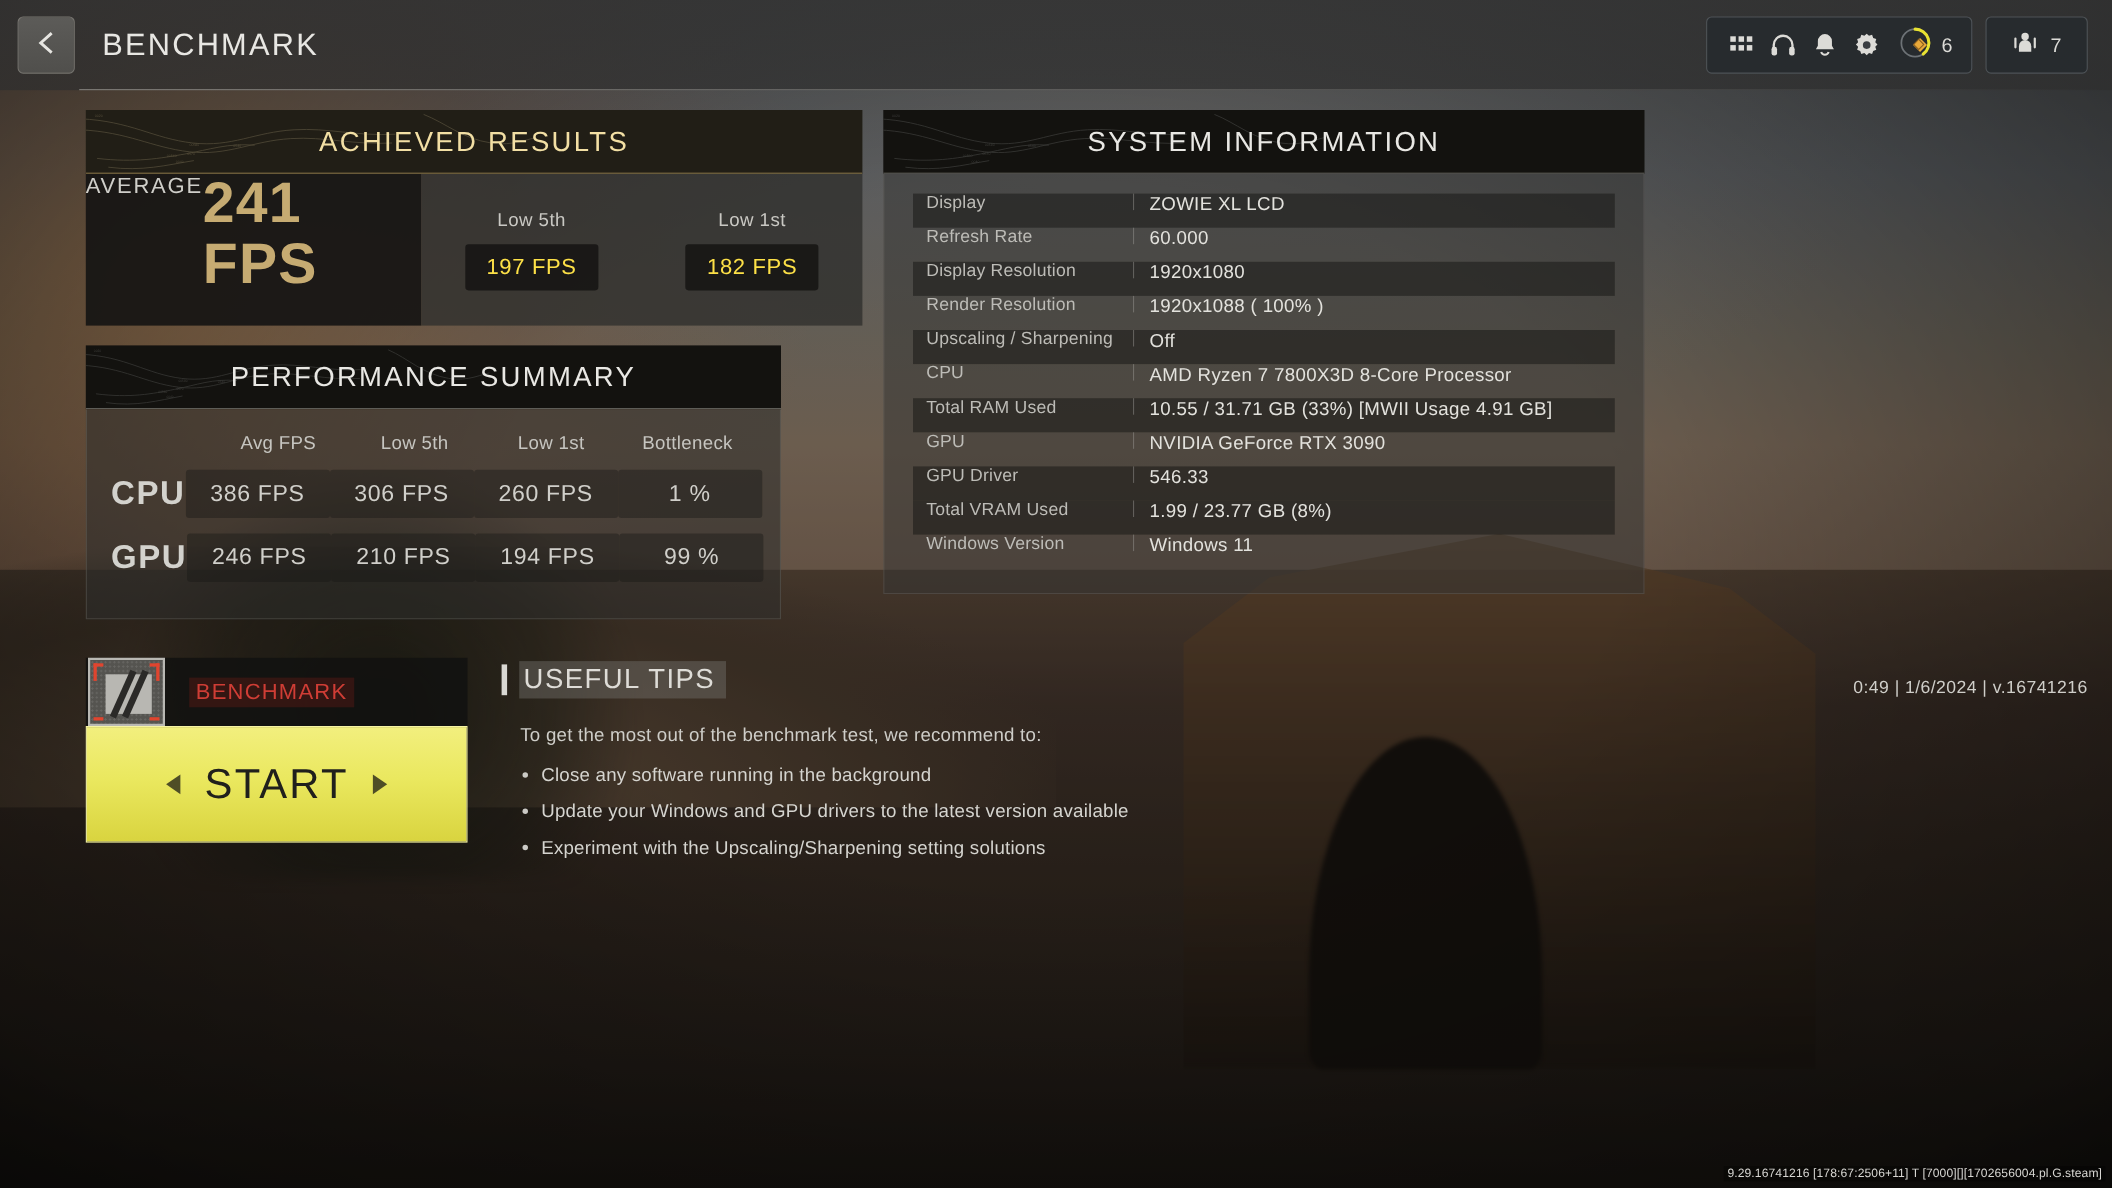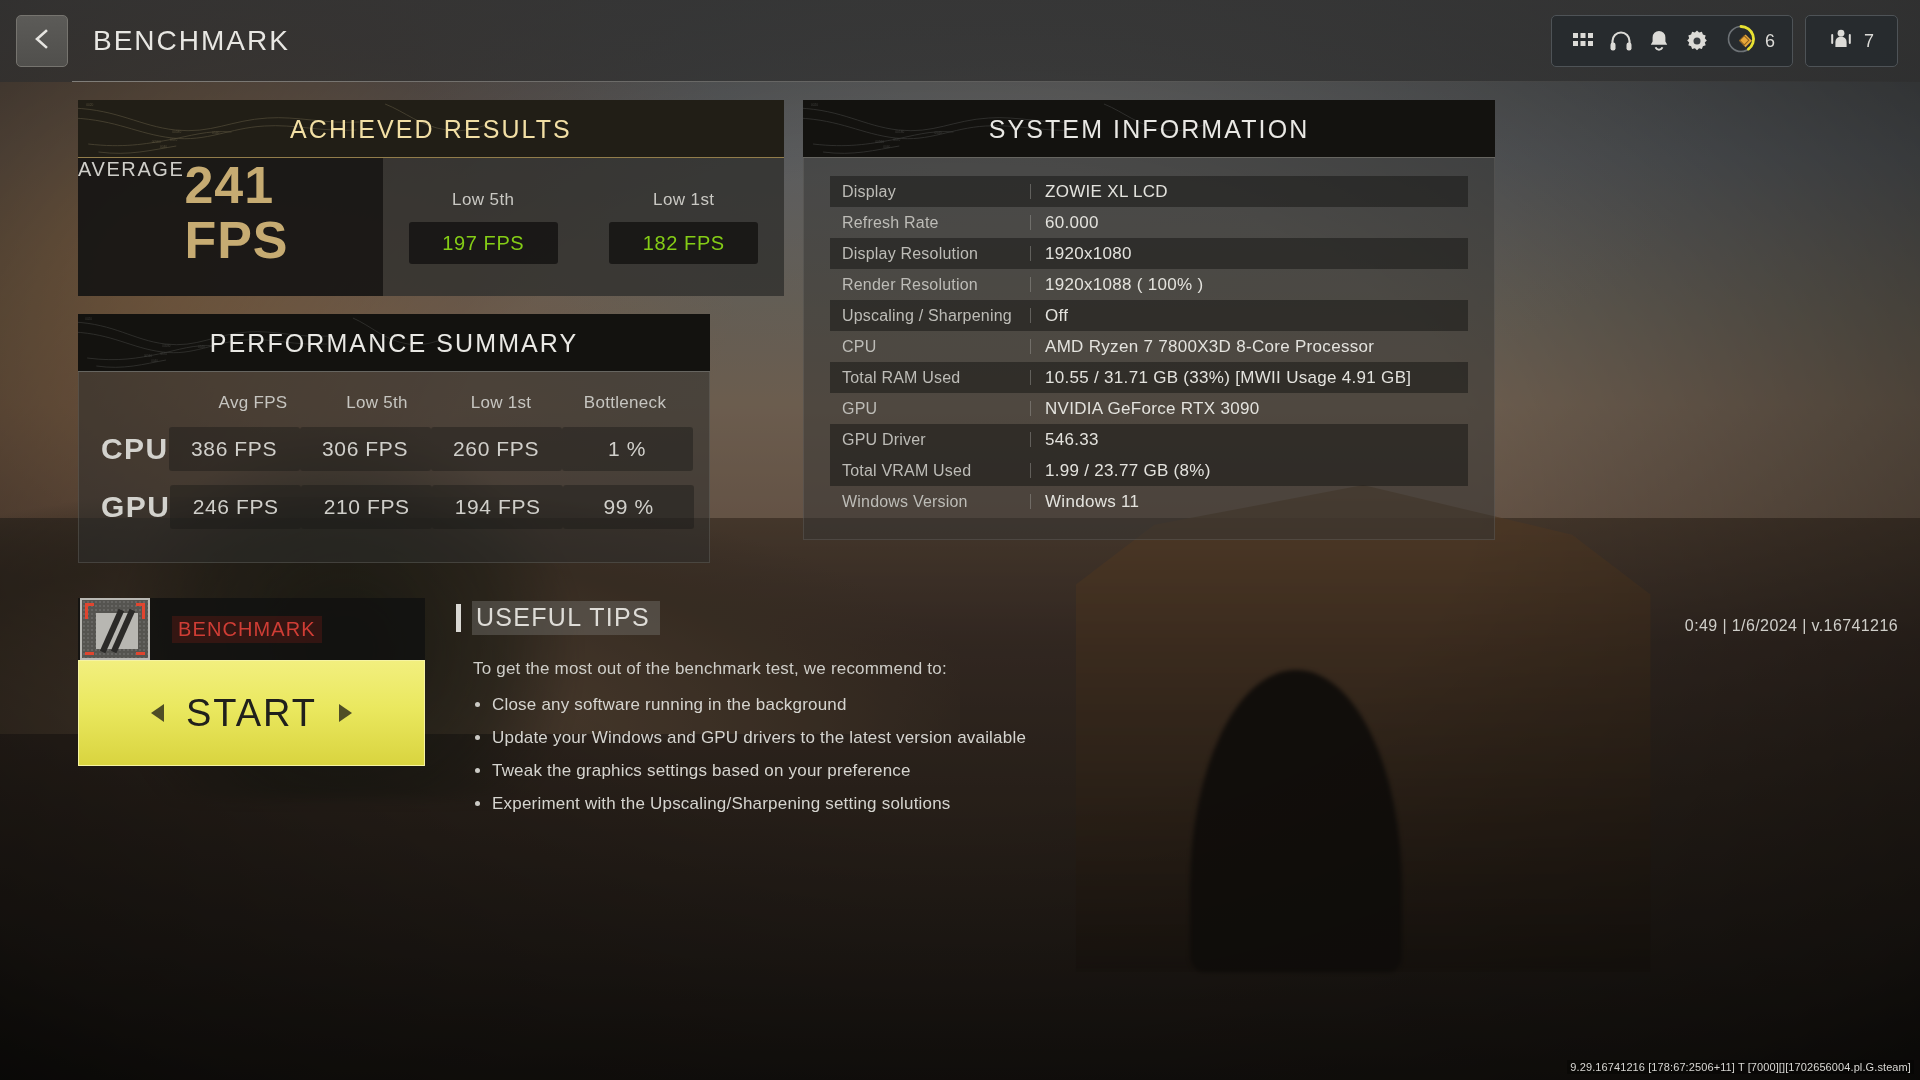--- a/index.html
+++ b/index.html
@@ -116,23 +116,23 @@
   .ach-avg {
     width:305px; background:rgba(22,21,19,.92);
     display:flex; flex-direction:row; align-items:flex-start; justify-content:center;
   }
   .ach-avg .lbl { font-size:20px; letter-spacing:1.6px; color:#cfcec9; margin-bottom:2px; }
   .ach-avg .val { font-size:52px; letter-spacing:1px; color:#c6ab72; font-weight:700; line-height:1.05; }
   .ach-lows { flex:1; background:rgba(48,47,45,.80); display:flex; }
   .ach-low { flex:1; display:flex; flex-direction:column; align-items:center; justify-content:center; }
   .ach-low .lbl { font-size:17px; color:#c9c8c3; margin-bottom:12px; letter-spacing:.4px; }
   .ach-low .box {
-    width:149px; height:42px; background:rgba(22,21,19,.88); border-radius:3px;
+    width:121px; height:42px; background:rgba(22,21,19,.88); border-radius:3px;
     display:flex; align-items:center; justify-content:center;
-    font-size:20px; color:#84cc16; letter-spacing:.6px;
+    font-size:20px; color:#fde047; letter-spacing:.6px;
   }
 
   
   #perf { left:78px; top:314px; width:632px; }
   .perf-body {
     background:rgba(46,45,43,.55); border:1px solid rgba(130,128,122,.30);
     border-top:none; padding:14px 22px 26px 22px;
   }
   .perf-row { display:flex; align-items:center; }
   .perf-row.head { height:34px; }
@@ -146,21 +146,21 @@
     font-size:21px; color:#d0cfca; letter-spacing:.6px;
   }
   .perf-row.data { height:58px; }
 
   
   #sysinfo { left:803px; top:100px; width:692px; }
   .sys-body {
     background:rgba(54,53,51,.52); border:1px solid rgba(130,128,122,.26);
     border-top:none; padding:18px 26px 22px 26px;
   }
-  .sys-row { height:31px; display:flex; align-items:center; position:relative; }
+  .sys-row { height:31px; display:flex; position:relative; }
   .sys-row.alt { background:rgba(20,19,17,.50); }
   .sys-row .k { width:200px; font-size:16px; color:#bdbcb7; letter-spacing:.2px; padding-left:12px; }
   .sys-row .sep { width:1px; height:15px; background:rgba(160,158,152,.45); margin-right:14px; }
   .sys-row .v { font-size:17px; color:#e3e2dd; letter-spacing:.3px; }
 
   
   #bmtile {
     position:absolute; left:78px; top:598px; width:347px; height:62px; z-index:5;
     background:rgba(18,17,16,.86); display:flex; align-items:center;
   }
@@ -527,19 +527,18 @@
 
 <div id="tips">
   <div class="tips-head">
     <div class="bar"></div>
     <div class="t">USEFUL TIPS</div>
   </div>
   <div class="tips-sub">To get the most out of the benchmark test, we recommend to:</div>
   <ul class="tips-list">
     <li>Close any software running in the background</li>
     <li>Update your Windows and GPU drivers to the latest version available</li>
-    <li>Tweak the graphics settings based on your preference</li>
     <li>Experiment with the Upscaling/Sharpening setting solutions</li>
   </ul>
 </div>
 
 <div id="meta">0:49 | 1/6/2024 | v.16741216</div>
 <div id="buildstring">9.29.16741216 [178:67:2506+11] T [7000][][1702656004.pl.G.steam]</div>
 
 </body></html>

